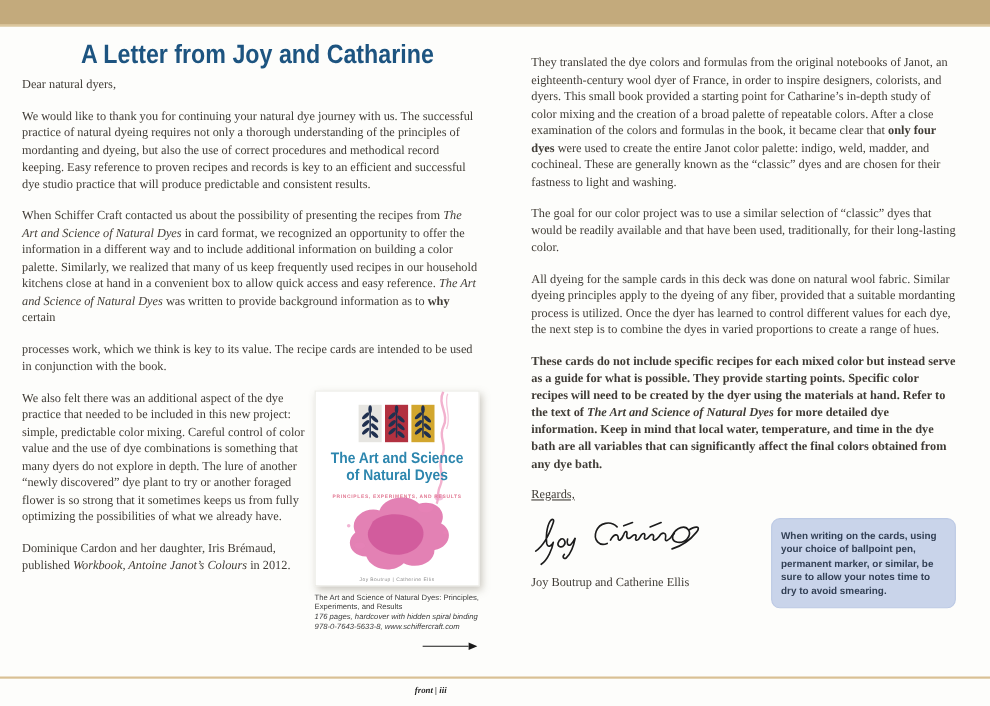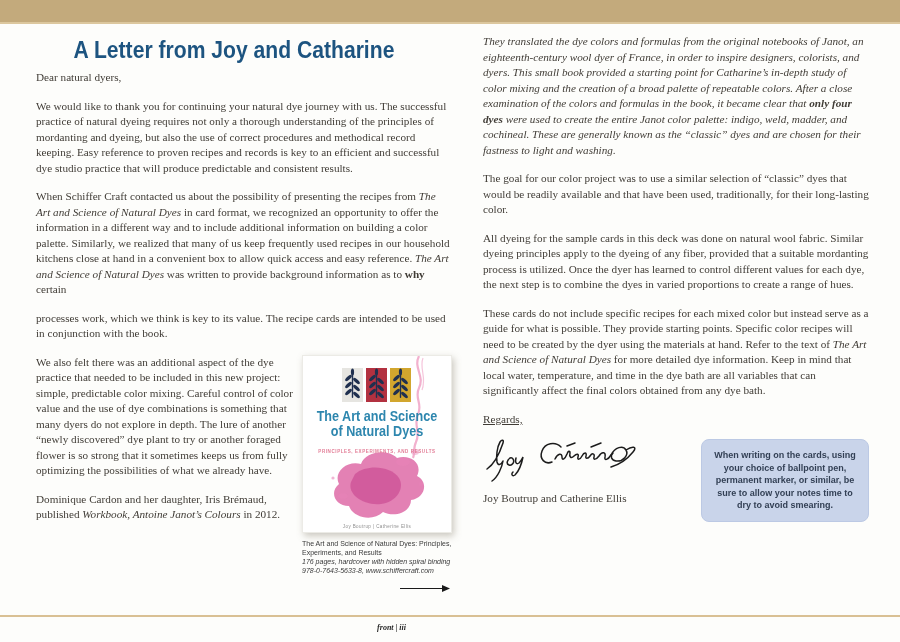--- a/index.html
+++ b/index.html
@@ -10,25 +10,25 @@
   .rule-bottom{position:absolute;left:0;top:615px;width:900px;height:2px;background:#d9c094;}
   .footer{position:absolute;top:623px;font:italic 700 8px "Liberation Serif",serif;color:#262626;}
   .footer-left{left:288px;width:118px;text-align:right;}
   .footer-right{left:752px;width:118px;text-align:right;margin-top:20px;}
 
   .title{position:absolute;left:30px;top:36px;width:408px;text-align:center;
          font-family:"Liberation Sans",sans-serif;font-weight:700;font-size:24px;color:#1d5480;
          transform:scaleX(.88);transform-origin:center;letter-spacing:0px;}
 
   .col{position:absolute;font-size:11.2px;line-height:15.5px;}
-  .col-left{left:36px;top:70px;width:416px;}
+  .col-left{left:20px;top:70px;width:416px;}
   .col-right{left:483px;top:26px;width:386px;}
   .col p{margin:0 0 13px 0;}
-  .col-right .p-first{margin-top:8px;font-style:italic;}
-  .col-right .p-gap{margin-top:12px;}
+  .col-right .p-first{margin-top:24px;}
+  .col-right .p-gap{margin-top:12px;font-weight:bold;}
 
   
   .cover-fig{float:right;width:150px;margin:2px 0 0 14px;}
   .cover{position:relative;width:148px;height:176px;background:#ffffff;border:1px solid #ecebe6;
          box-shadow:2px 3px 7px rgba(110,100,80,.35);}
   .cover svg.cover-art{position:absolute;left:0;top:0;}
   .cover-t1,.cover-t2{position:absolute;left:0;width:100%;text-align:center;
          font-family:"Liberation Sans",sans-serif;font-weight:700;color:#2d86ae;font-size:14px;line-height:15px;
          transform:scaleX(.9);}
   .cover-t1{top:53px;}
@@ -40,21 +40,21 @@
   .caption{margin-top:6px;font-family:"Liberation Sans",sans-serif;font-size:7px;line-height:9px;color:#3a3a3a;}
   .caption .it{font-style:italic;}
   .arrow-row{margin-top:7px;text-align:right;padding-right:2px;}
 
   
   .sig-row{display:flex;align-items:flex-start;margin-top:4px;}
   .sig-block{width:212px;}
   .sig-names{margin-top:3px;font-size:11.2px;}
   .note-box{margin-left:auto;width:150px;background:#c9d4ea;border:1px solid #bcc9e4;border-radius:8px;
             padding:9px 8px;font-family:"Liberation Sans",sans-serif;font-weight:700;font-size:9px;
-            line-height:12.5px;color:#334055;text-align:center;margin-top:8px;}
+            line-height:12.5px;color:#334055;text-align:left;margin-top:8px;}
 </style>
 </head>
 <body>
 
 <div class="canvas">
 
   <div class="band-top"></div>
 
   <div class="title">A Letter from Joy and Catharine</div>
 

